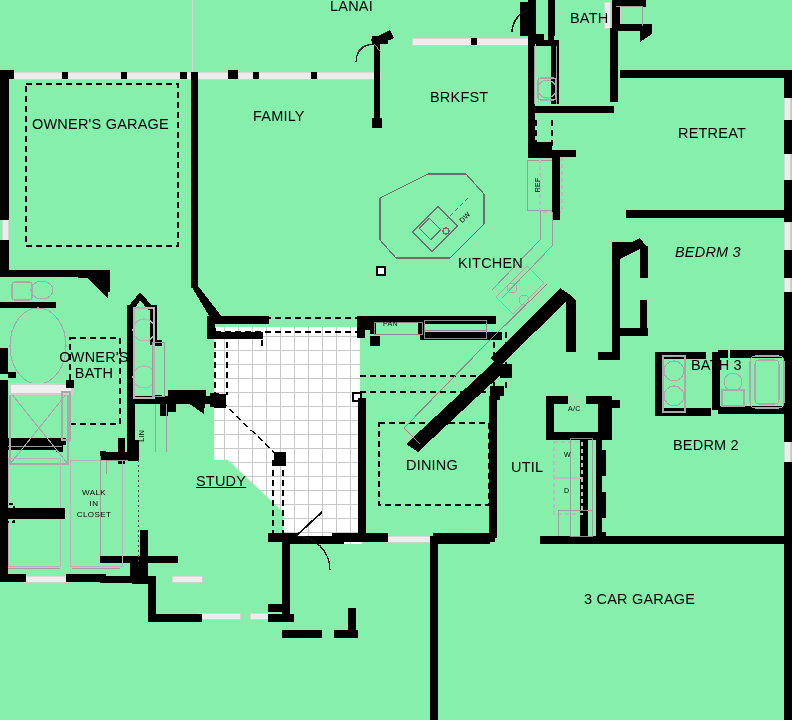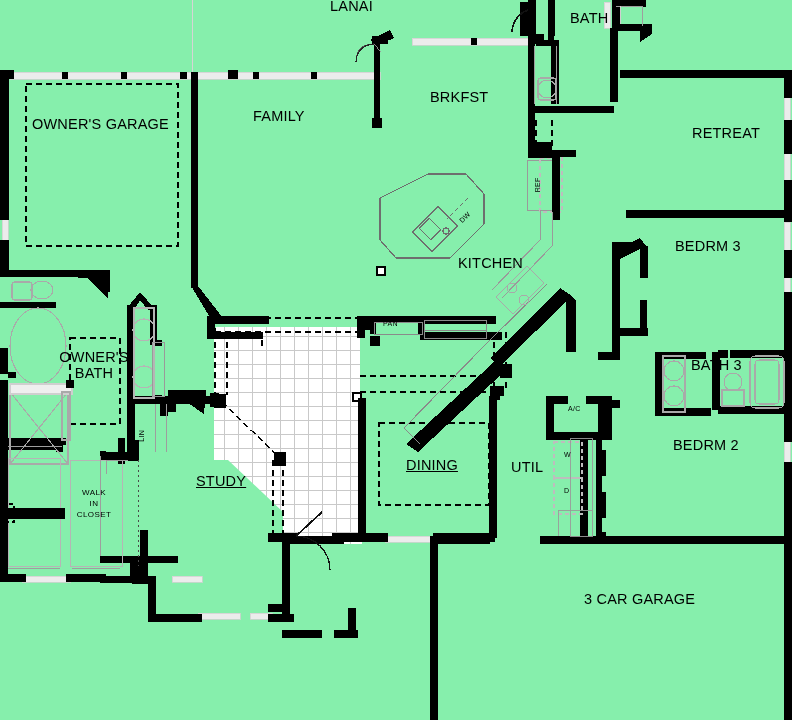--- a/index.html
+++ b/index.html
@@ -434,38 +434,38 @@
 </svg>
 
 <div class="room-label lbl-lg" style="left:330px; top:-2px;">LANAI</div>
 
 <div class="room-label lbl-lg" style="left:253px; top:108px;">FAMILY</div>
 
 <div class="room-label lbl-lg" style="left:430px; top:89px;">BRKFST</div>
 
 <div class="room-label lbl-lg" style="left:570px; top:10px;">BATH 2</div>
 
-<div class="room-label lbl-lg" style="left:692px; top:125px;">RETREAT</div>
-
-<div class="room-label lbl-lg" style="left:675px; top:238px;">BEDRM 3</div>
+<div class="room-label lbl-lg" style="left:678px; top:125px;">RETREAT</div>
+
+<div class="room-label lbl-lg" style="left:675px; top:244px;font-style:italic;">BEDRM 3</div>
 
 <div class="room-label lbl-lg" style="left:691px; top:357px;">BATH 3</div>
 
 <div class="room-label lbl-lg" style="left:673px; top:437px;">BEDRM 2</div>
 
 <div class="room-label lbl-lg" style="left:32px; top:116px;">OWNER'S GARAGE</div>
 
 <div class="room-label lbl-lg lbl-center" style="left:58px; top:349px; width:72px; white-space:pre-line;">OWNER'S
 BATH</div>
 
 <div class="room-label lbl-lg" style="left:458px; top:255px;">KITCHEN</div>
 
 <div class="room-label lbl-lg" style="left:196px; top:473px;text-decoration:underline;">STUDY</div>
 
-<div class="room-label lbl-lg" style="left:406px; top:457px;text-decoration:underline;">DINING</div>
+<div class="room-label lbl-lg" style="left:406px; top:457px;">DINING</div>
 
 <div class="room-label lbl-lg" style="left:511px; top:459px;">UTIL</div>
 
 <div class="room-label lbl-lg" style="left:584px; top:591px;">3 CAR GARAGE</div>
 
 <div class="room-label lbl-sm lbl-center" style="left:68px; top:488px; width:52px; white-space:pre-line; line-height:1.35;text-align:center;">WALK
 IN
 CLOSET</div>
 
 <div class="room-label lbl-xs" style="left:383px; top:320px;">PAN</div>

